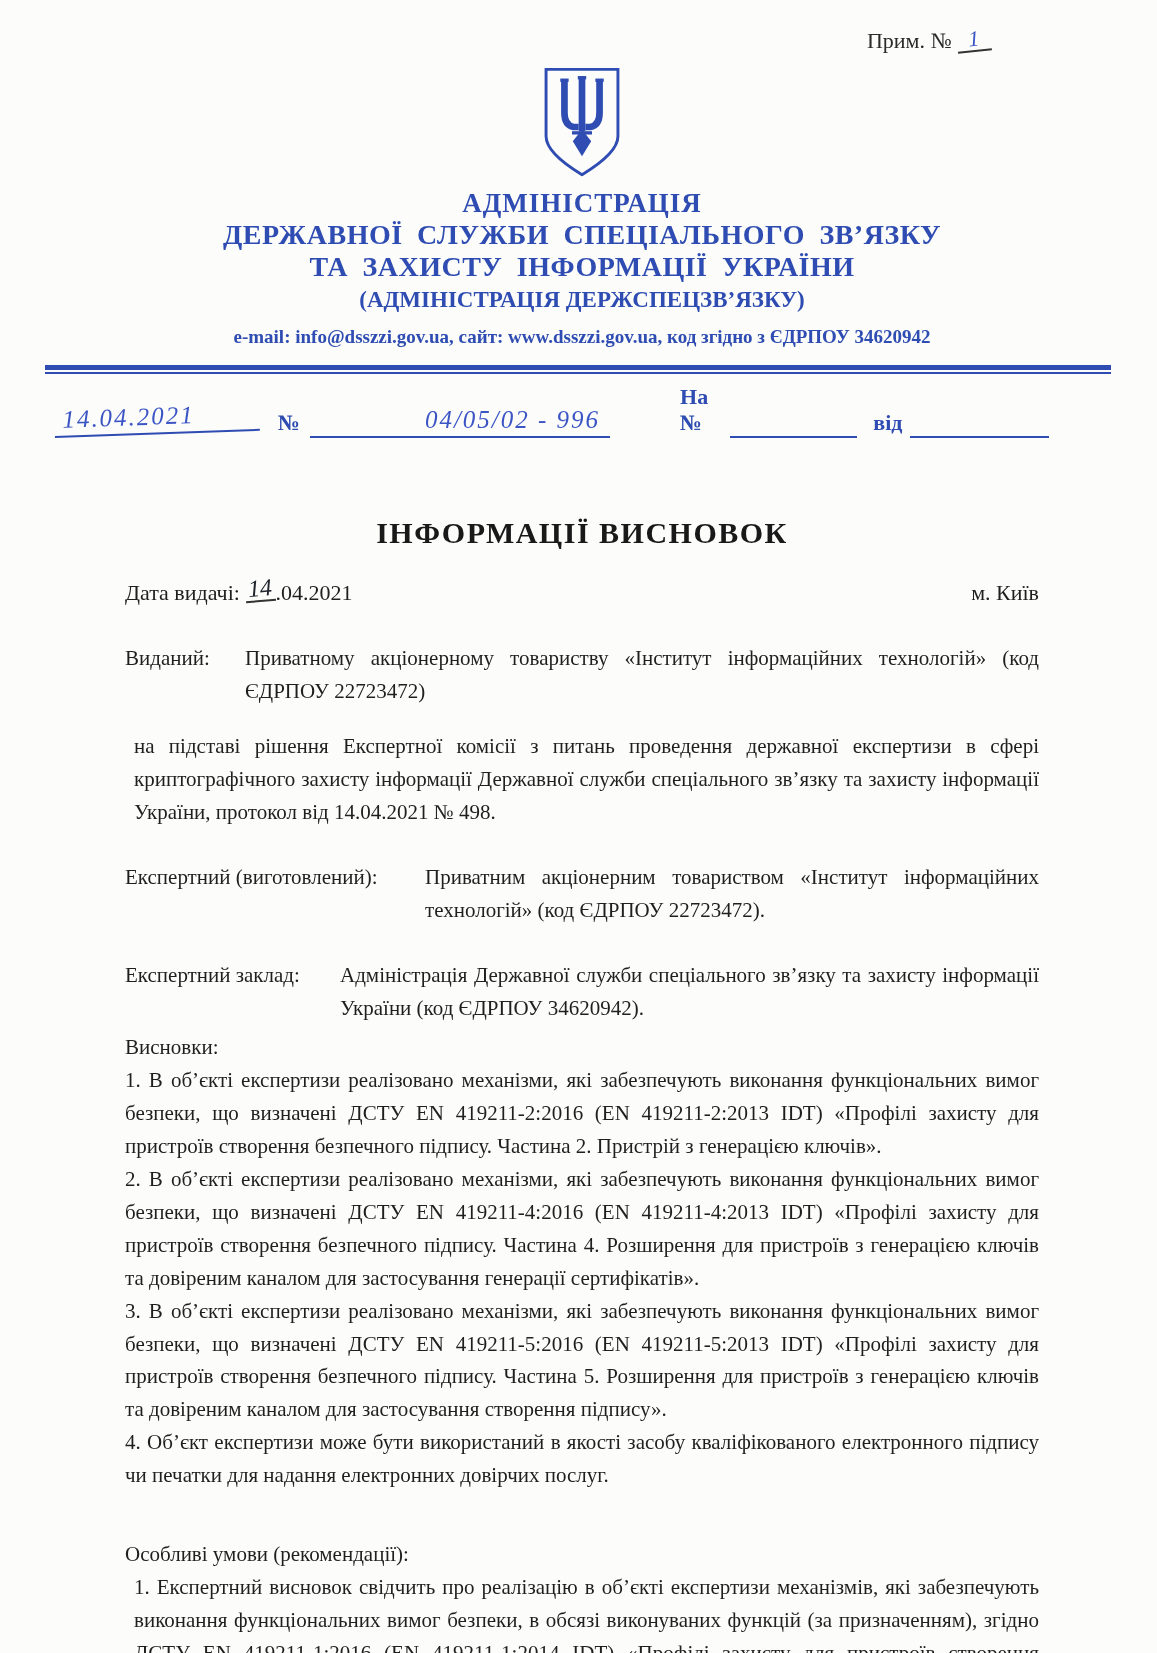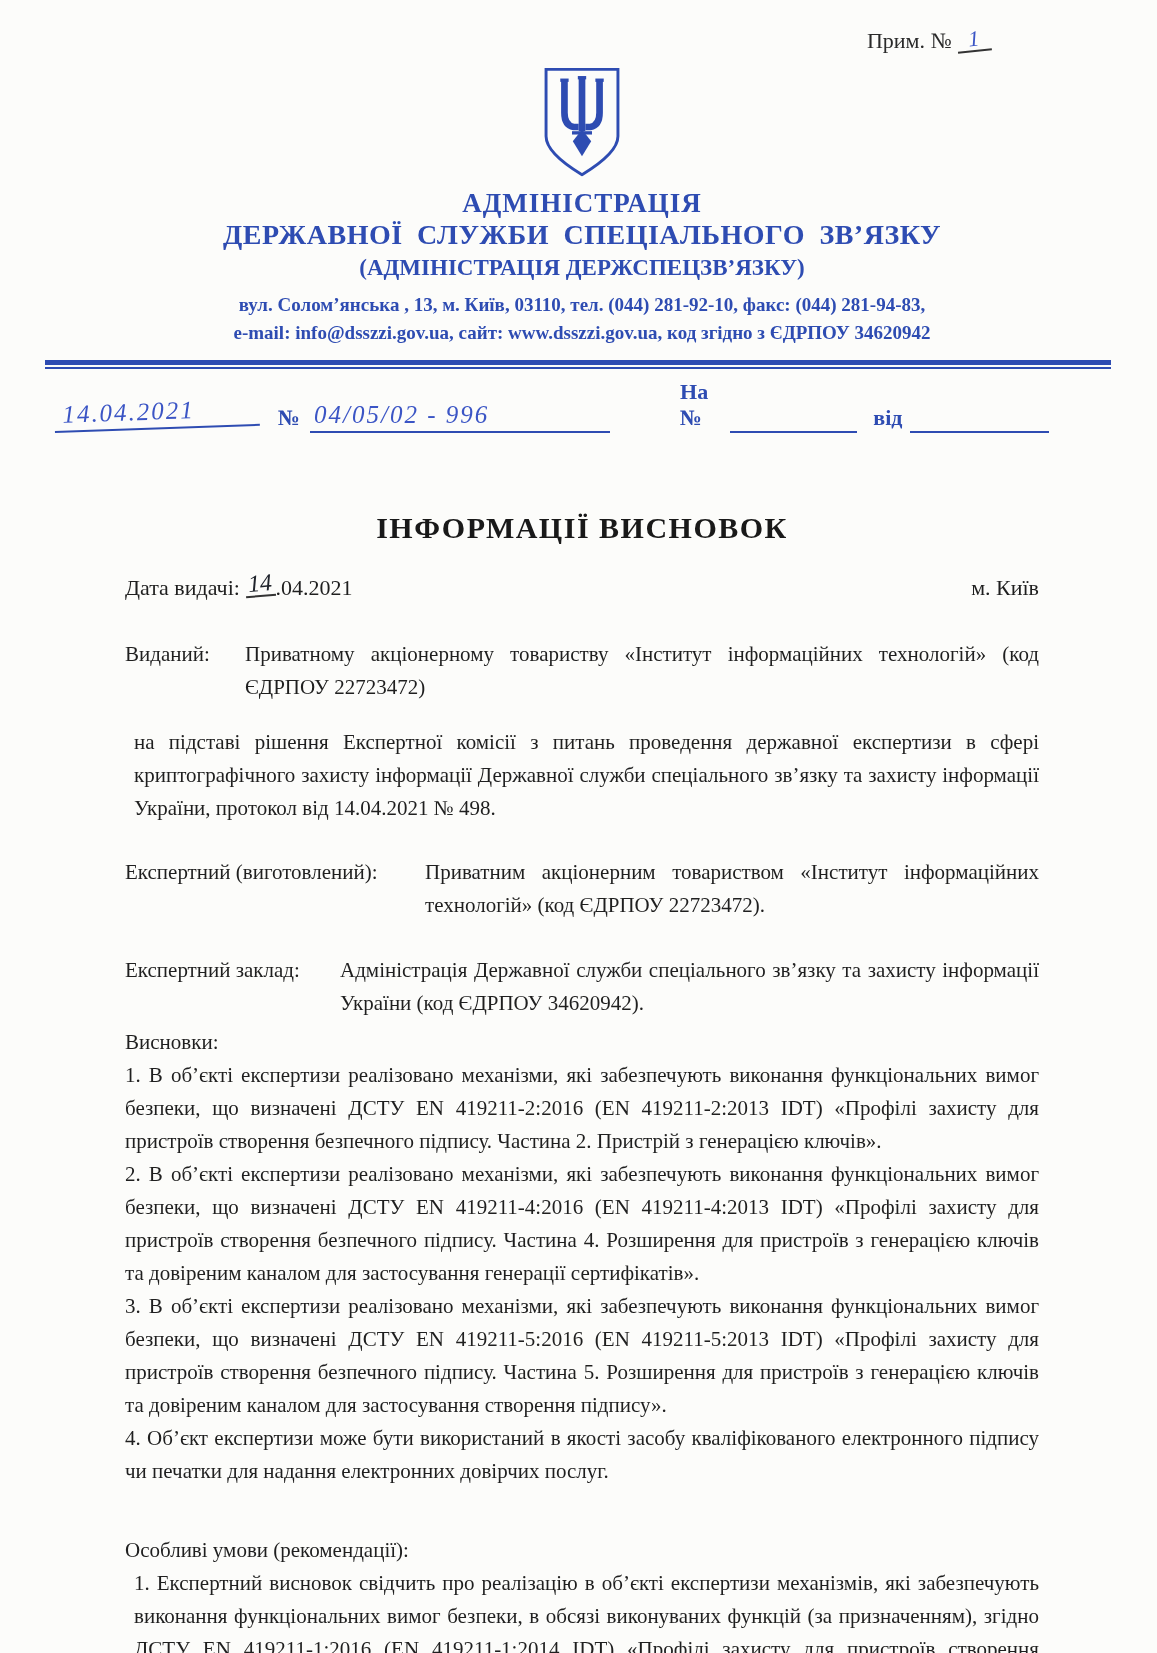--- a/index.html
+++ b/index.html
@@ -57,21 +57,21 @@
     color:var(--accent);
     font-size:22px;font-weight:bold;
   }
   .handwrite{
     font-style:italic;color:var(--ink);font-weight:normal;
     letter-spacing:2px;white-space:nowrap;
   }
   .ref-date{border-bottom:2px solid var(--accent);padding:0 8px 2px 8px;min-width:205px;
     transform:rotate(-2deg);transform-origin:left bottom;font-size:25px;}
   .ref-no-label{margin:0 10px 2px 18px;}
-  .ref-number{border-bottom:2px solid var(--accent);padding:0 10px 2px 4px;min-width:300px;font-size:25px;}
+  .ref-number{border-bottom:2px solid var(--accent);padding:0 10px 2px 4px;min-width:300px;font-size:25px;text-align:right;}
   .ref-na{margin:0 8px 2px 70px;}
   .blank{display:inline-block;border-bottom:2px solid var(--accent);height:24px;}
   .blank.b1{width:170px;}
   .blank.b2{width:185px;}
   .ref-vid{margin:0 8px 2px 16px;}
   
   .doc-title{
     text-align:center;
     font-size:30px;font-weight:bold;letter-spacing:1.5px;
     color:#191919;
@@ -125,23 +125,23 @@
           <path d="M38,80 H62"></path>
         </g>
         <path d="M50,76 L61,90 L50,108 L39,90 Z" fill="var(--accent)"></path>
       </svg>
     </span>
   </div>
 
   <div class="letterhead">
     <div class="lh1">АДМІНІСТРАЦІЯ</div>
     <div class="lh2">ДЕРЖАВНОЇ СЛУЖБИ СПЕЦІАЛЬНОГО ЗВ’ЯЗКУ</div>
+    <div class="lh3">ТА ЗАХИСТУ ІНФОРМАЦІЇ УКРАЇНИ</div>
     <div class="lh4">(АДМІНІСТРАЦІЯ ДЕРЖСПЕЦЗВ’ЯЗКУ)</div>
     <div class="addr">
-      <div>вул. Солом’янська , 13, м. Київ, 03110, тел. (044) 281-92-10, факс: (044) 281-94-83,</div>
       <div>e-mail: info@dsszzi.gov.ua, сайт: www.dsszzi.gov.ua, код згідно з ЄДРПОУ 34620942</div>
     </div>
   </div>
 
   <div class="divider">
     <div class="bar1"></div>
     <div class="bar2"></div>
   </div>
 
   <div class="ref-row">

